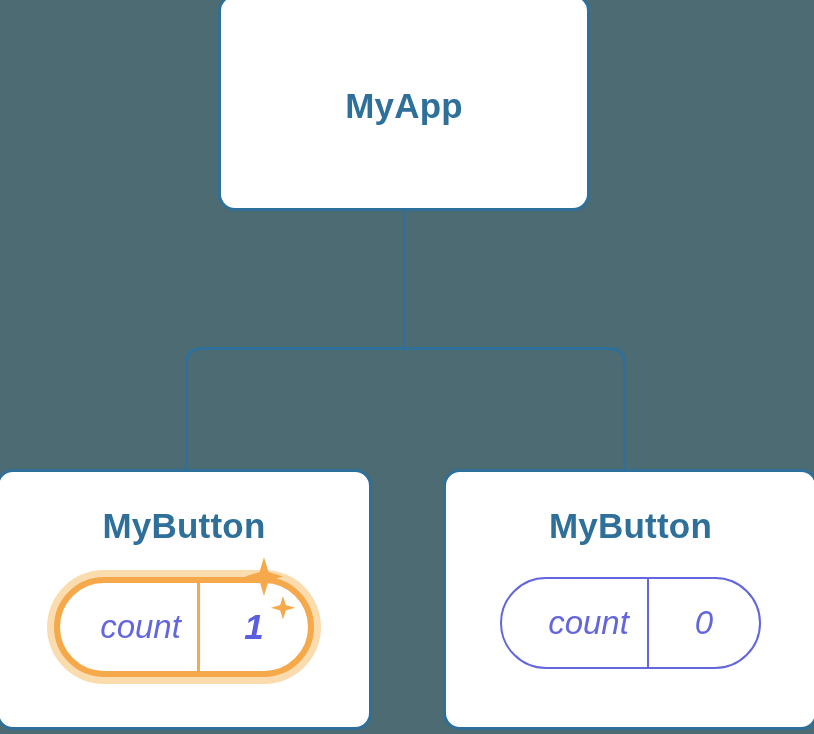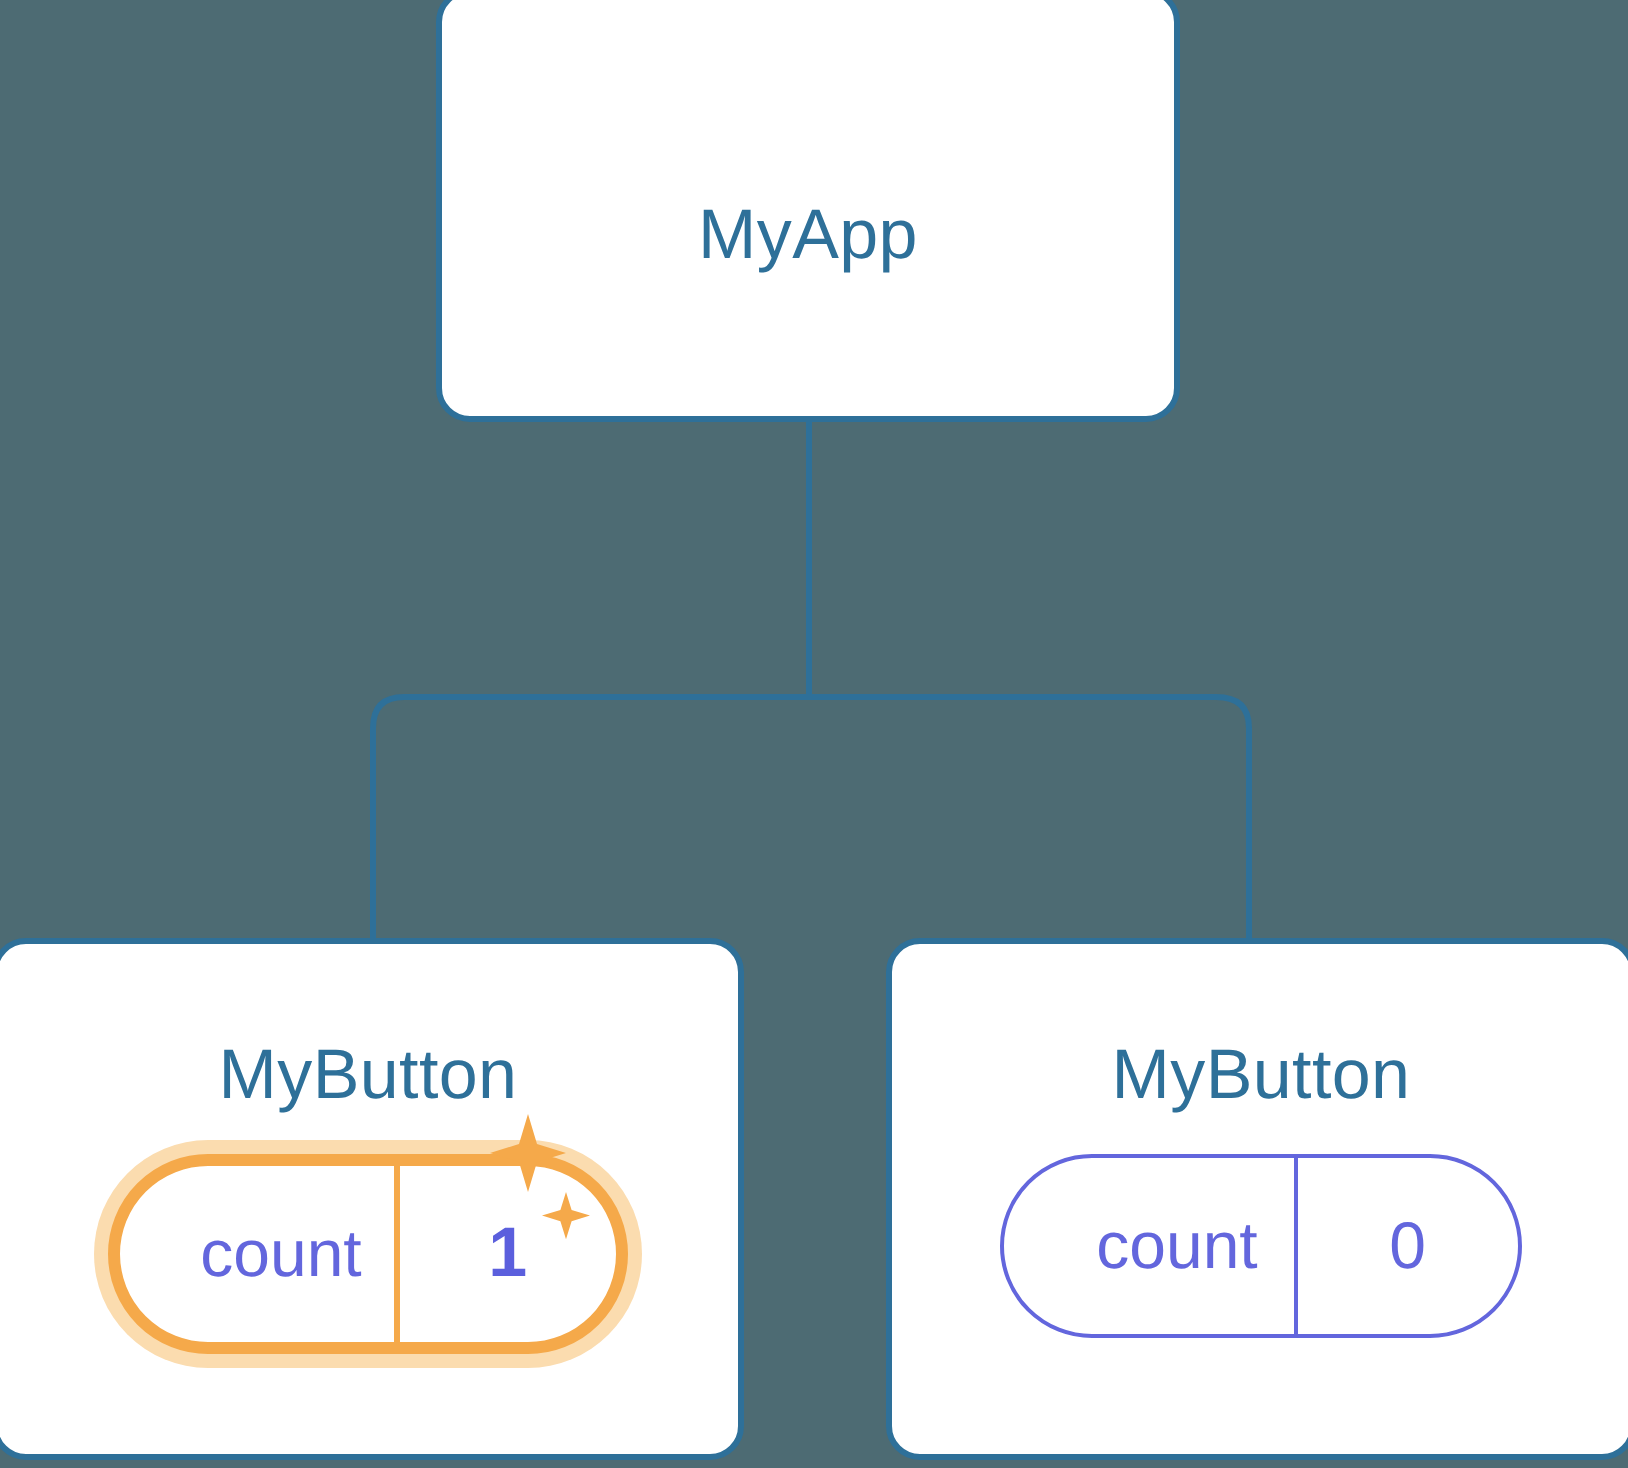--- a/index.html
+++ b/index.html
@@ -52,25 +52,24 @@
   .card-right {
     left: 443px;
     top: 469px;
     width: 375px;
     height: 261px;
   }
 
   .card-title {
     color: #2e7099;
     font-size: 35px;
-    font-weight: 400;
+    font-weight: 700;
     text-align: center;
     letter-spacing: 0.2px;
     white-space: nowrap;
-    margin-top: 12px;
   }
   .card-root .card-title {
     position: absolute;
     left: 0;
     right: 0;
     top: 89px;
   }
   .card-left .card-title,
   .card-right .card-title {
     position: absolute;
@@ -81,20 +80,21 @@
 
   
   .pill-wrap {
     position: absolute;
     top: 105px;
     display: flex;
     align-items: center;
     justify-content: center;
     width: 100%;
     left: 0;
+    font-style: italic;
   }
 
   .pill {
     position: relative;
     display: flex;
     align-items: stretch;
     box-sizing: border-box;
     background: #ffffff;
   }
 

